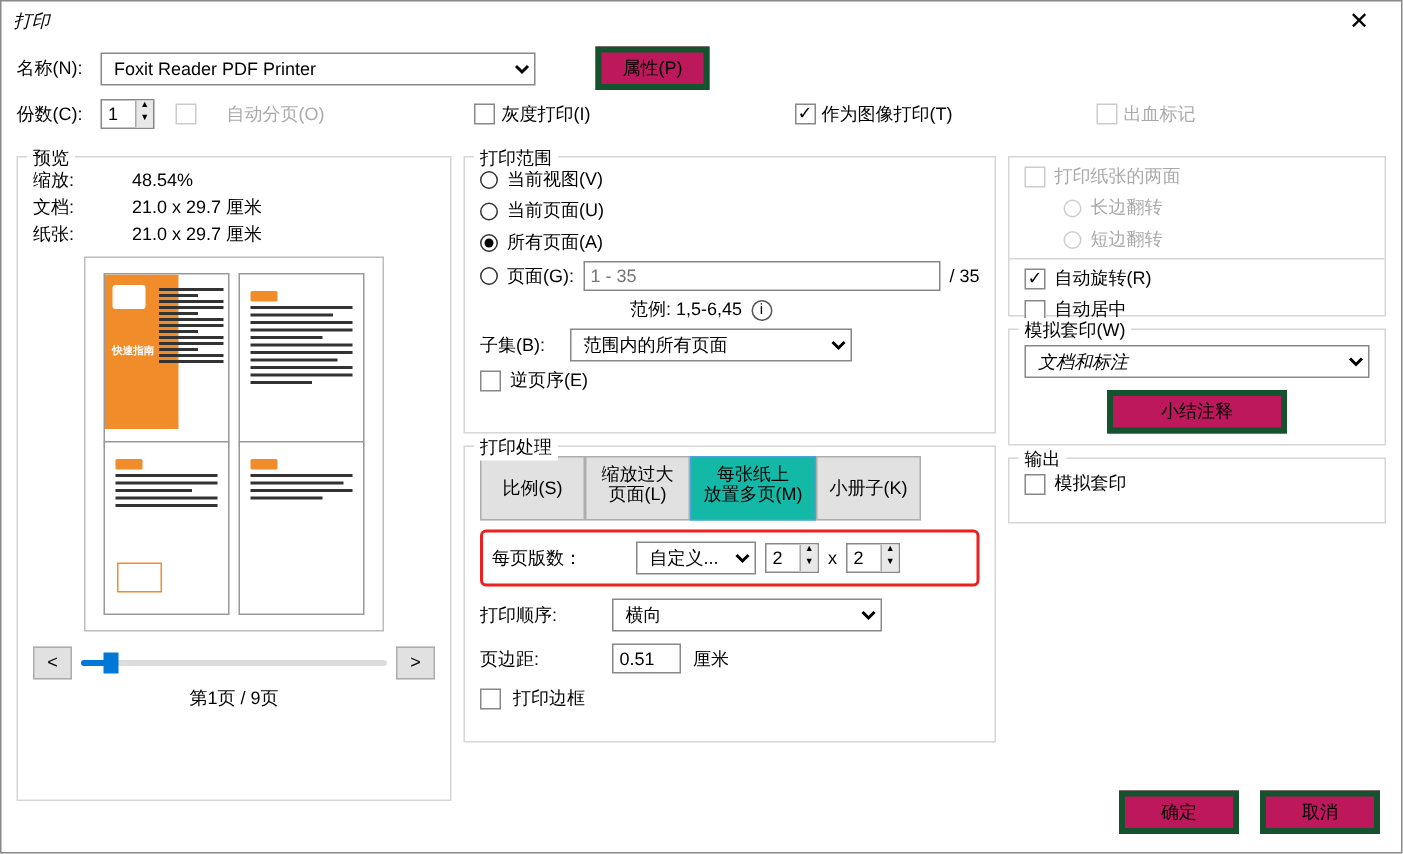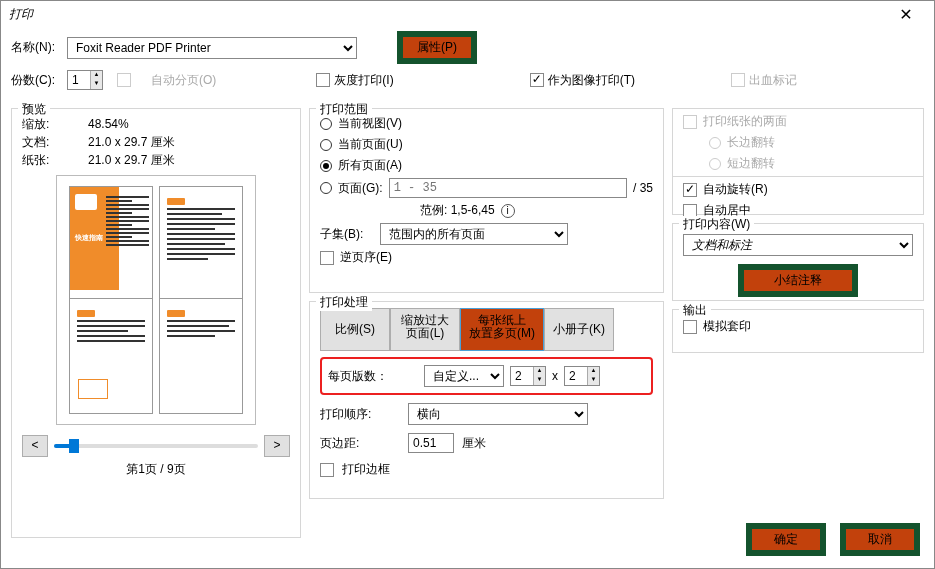--- a/index.html
+++ b/index.html
@@ -24,21 +24,21 @@
 .rad { width: 12px; height: 12px; border: 1px solid #333; border-radius: 50%; display: inline-flex; align-items: center; justify-content: center; background: #fff; }
 .rad.disabled { border-color:#ccc; }
 .rad .dot { width: 6px; height: 6px; border-radius: 50%; background: #000; }
 
 select, .combo { border: 1px solid #888; padding: 2px 4px; background: #fff; font-size: 12px; }
 input[type=text] { border: 1px solid #888; padding: 2px 4px; background: #fff; font-size: 12px; }
 .spin { position: relative; display: inline-block; }
 .spin input { width: 36px; padding-right: 14px; }
 .spin .arrs { position: absolute; right: 1px; top: 1px; bottom: 1px; width: 12px; display: flex; flex-direction: column; }
 .spin .arrs div { flex: 1; background: #e8e8e8; border-left: 1px solid #aaa; font-size: 6px; text-align: center; line-height: 7px; }
-.btn { background: #c2410c; border: 6px solid #14532d; padding: 2px 14px; text-align: center; min-width: 70px; }
+.btn { background: #be185d; border: 4px solid #14532d; padding: 2px 14px; text-align: center; min-width: 70px; }
 
 
 .cols { display: flex; gap: 8px; }
 .col-left { width: 290px; }
 .col-mid { width: 355px; }
 .col-right { flex: 1; }
 
 .group { border: 1px solid #d6d6d6; padding: 6px 10px 10px 10px; margin-bottom: 8px; position: relative; }
 .group-title { position: absolute; top: -8px; left: 6px; background: #fff; padding: 0 4px; }
 
@@ -69,21 +69,21 @@
 .adv-btn { margin-top: 28px; }
 
 
 .range-row { display:flex; align-items:center; gap:6px; margin-bottom:4px;}
 .range-input { flex:1; }
 
 
 .tabs { display:flex; }
 .tab { border:1px solid #adadad; padding:5px 8px; text-align:center; background:#e1e1e1; min-width:70px;}
 .tab.double { line-height:13px; }
-.tab.active { background:#c2410c; border-color:#4aa0d8; }
+.tab.active { background:#14b8a6; border-color:#4aa0d8; }
 
 
 .redbox { border: 2px solid #ec2020; border-radius: 4px; padding: 6px 6px; margin-top:6px; display:flex; align-items:center; gap:6px;}
 
 .form-row { display:flex; align-items:center; gap:8px; margin-top:8px;}
 .form-row .lbl { width: 80px;}
 
 .info-icon { display:inline-block; width:14px; height:14px; border:1px solid #555; border-radius:50%; text-align:center; font-size:10px; line-height:12px;}
 hr.sep { border:none; border-top:1px solid #d6d6d6; margin:4px -10px;}
 
@@ -242,21 +242,21 @@
           </div>
         <div class="range-row">
             <span class="rad">
               <span class="dot"></span>
             </span>
             <span>所有页面(A)</span>
           </div>
         <div class="range-row">
           <span class="rad"></span>
           <span>页面(G):</span>
-          <input class="range-input" type="text" style="width: 170px; font-family: Liberation Mono, monospace;" placeholder="1 - 35">
+          <input class="range-input" type="text" style="width: 170px;" placeholder="1 - 35">
           <span>/ 35</span>
         </div>
         <div class="range-row" style="margin-left:100px; gap:6px;">
           <span>范例: 1,5-6,45</span>
           <span class="info-icon">i</span>
         </div>
         <div class="range-row">
           <span style="width:54px">子集(B):</span>
           <select style="width:188px"><option>范围内的所有页面</option></select>
         </div>
@@ -327,21 +327,21 @@
             <span>自动旋转(R)</span>
           </div>
         <div class="range-row">
             <span class="cb"></span>
             <span>自动居中</span>
           </div>
       </div>
 
 
       <div class="group" style="height:78px">
-        <span class="group-title">打印内容(W)</span>
+        <span class="group-title">模拟套印(W)</span>
         <select style="width:100%; margin-top:4px;font-style:italic;"><option>文档和标注</option></select>
         <div style="text-align:center; margin-top:8px;">
           <button class="btn" style="min-width:120px">小结注释</button>
         </div>
       </div>
 
       <div class="group" style="height:44px">
         <span class="group-title">输出</span>
         <div class="range-row" style="margin-top:2px">
           <span class="cb"></span>

